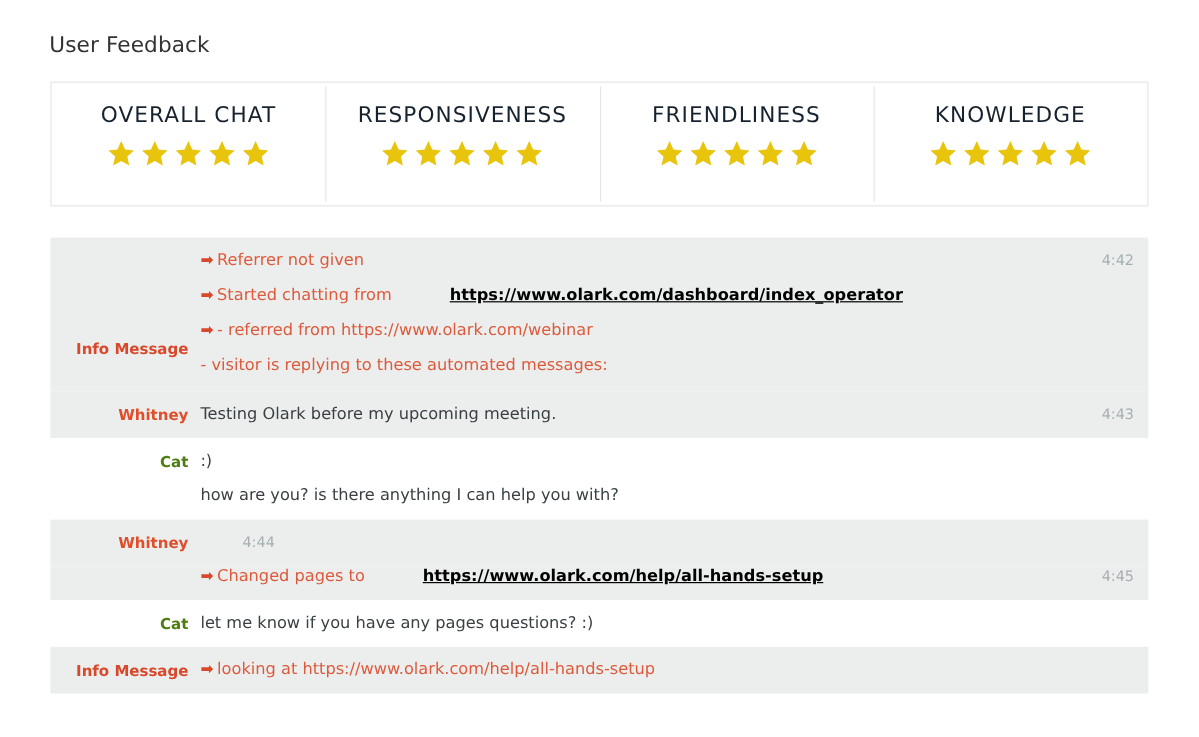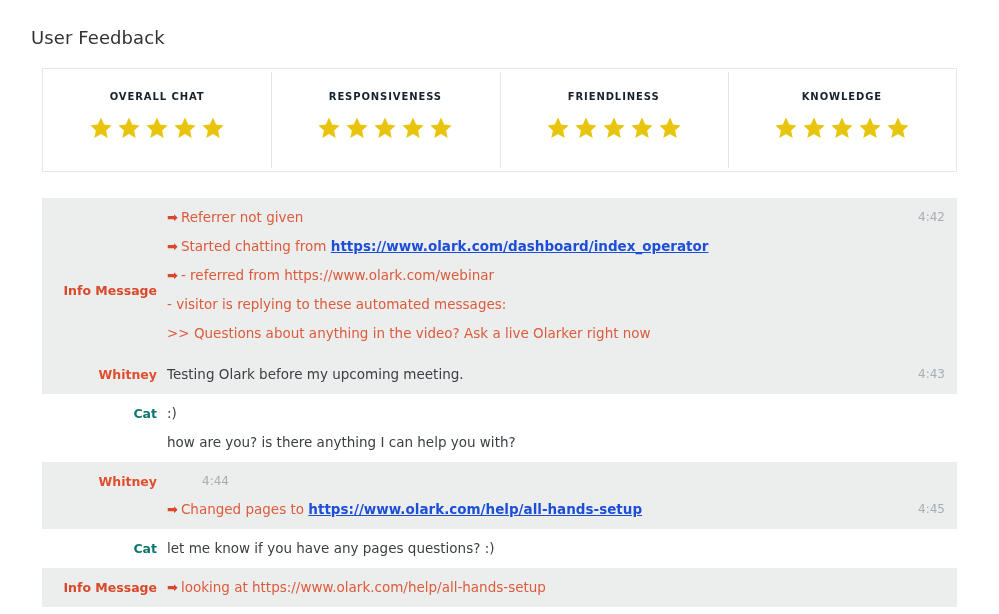--- a/index.html
+++ b/index.html
@@ -18,21 +18,21 @@
 
   .page {
     position: relative;
     width: 999px;
     height: 614px;
   }
 
   
   .page-title {
     position: absolute;
-    left: 31px;
+    left: 41px;
     top: 25px;
     font-size: 18px;
     font-weight: 400;
     color: #333333;
     letter-spacing: 0.1px;
     line-height: 26px;
   }
 
   
   .ratings-card {
@@ -59,22 +59,22 @@
   .rating-cell + .rating-cell::before {
     content: "";
     position: absolute;
     left: 0;
     top: 3px;
     bottom: 3px;
     width: 1px;
     background: #e6e6e6;
   }
   .rating-label {
-    font-size: 10px;
-    font-weight: bold;
+    font-size: 18px;
+    font-weight: normal;
     color: #16222e;
     letter-spacing: 0.9px;
     text-transform: uppercase;
     line-height: 14px;
   }
   .stars {
     margin-top: 12px;
     display: flex;
     gap: 4px;
     line-height: 1;
@@ -108,21 +108,21 @@
     width: 125px;
     flex: 0 0 125px;
     text-align: right;
     padding-right: 10px;
     box-sizing: border-box;
     font-weight: bold;
     font-size: 12.5px;
     line-height: 17px;
   }
   .col-name.visitor { color: #e04e2b; }
-  .col-name.operator { color: #0f766e; }
+  .col-name.operator { color: #4d7c0f; }
   .col-name.info { color: #d9482a; }
 
   .col-body {
     flex: 1 1 auto;
     padding-right: 12px;
     box-sizing: border-box;
     min-width: 0;
   }
 
   .col-time {
@@ -145,23 +145,24 @@
 
   .arrow {
     display: inline-block;
     color: #d9482a;
     font-weight: bold;
     margin-right: 3px;
     font-size: 13px;
   }
 
   .lnk {
-    color: #1d4ed8;
+    color: #000000;
     font-weight: bold;
     text-decoration: underline;
+    margin-left: 44px;
   }
 
   
   .pad-a { padding-top: 11px; padding-bottom: 11px; }
   .gap-lines > .msg-line + .msg-line { margin-top: 12px; }
 </style>
 </head>
 <body>
 
 <div class="page">
@@ -292,21 +293,20 @@
     </div>
 
   <div class="transcript" id="transcript">
       <div class="chat-row shaded">
         <div class="col-name info" style="padding-top: 84px;">Info Message</div>
         <div class="col-body pad-a gap-lines" style="padding-top: 11px; padding-bottom: 13px;">
           <div class="msg-line info-text"><span class="arrow">➡</span><span>Referrer not given</span></div>
           <div class="msg-line info-text"><span class="arrow">➡</span><span>Started chatting from </span><span class="lnk">https://www.olark.com/dashboard/index_operator</span></div>
           <div class="msg-line info-text"><span class="arrow">➡</span><span>- referred from https://www.olark.com/webinar</span></div>
           <div class="msg-line info-text"><span>- visitor is replying to these automated messages:</span></div>
-          <div class="msg-line info-text"><span>&gt;&gt; Questions about anything in the video? Ask a live Olarker right now</span></div>
         </div>
         <div class="col-time pad-a" style="padding-top: 11px;">4:42</div>
       </div>
       <div class="chat-row shaded">
         <div class="col-name visitor" style="padding-top: 11px;">Whitney</div>
         <div class="col-body pad-a ">
           <div class="msg-line"><span>Testing Olark before my upcoming meeting.</span></div>
         </div>
         <div class="col-time pad-a">4:43</div>
       </div>

